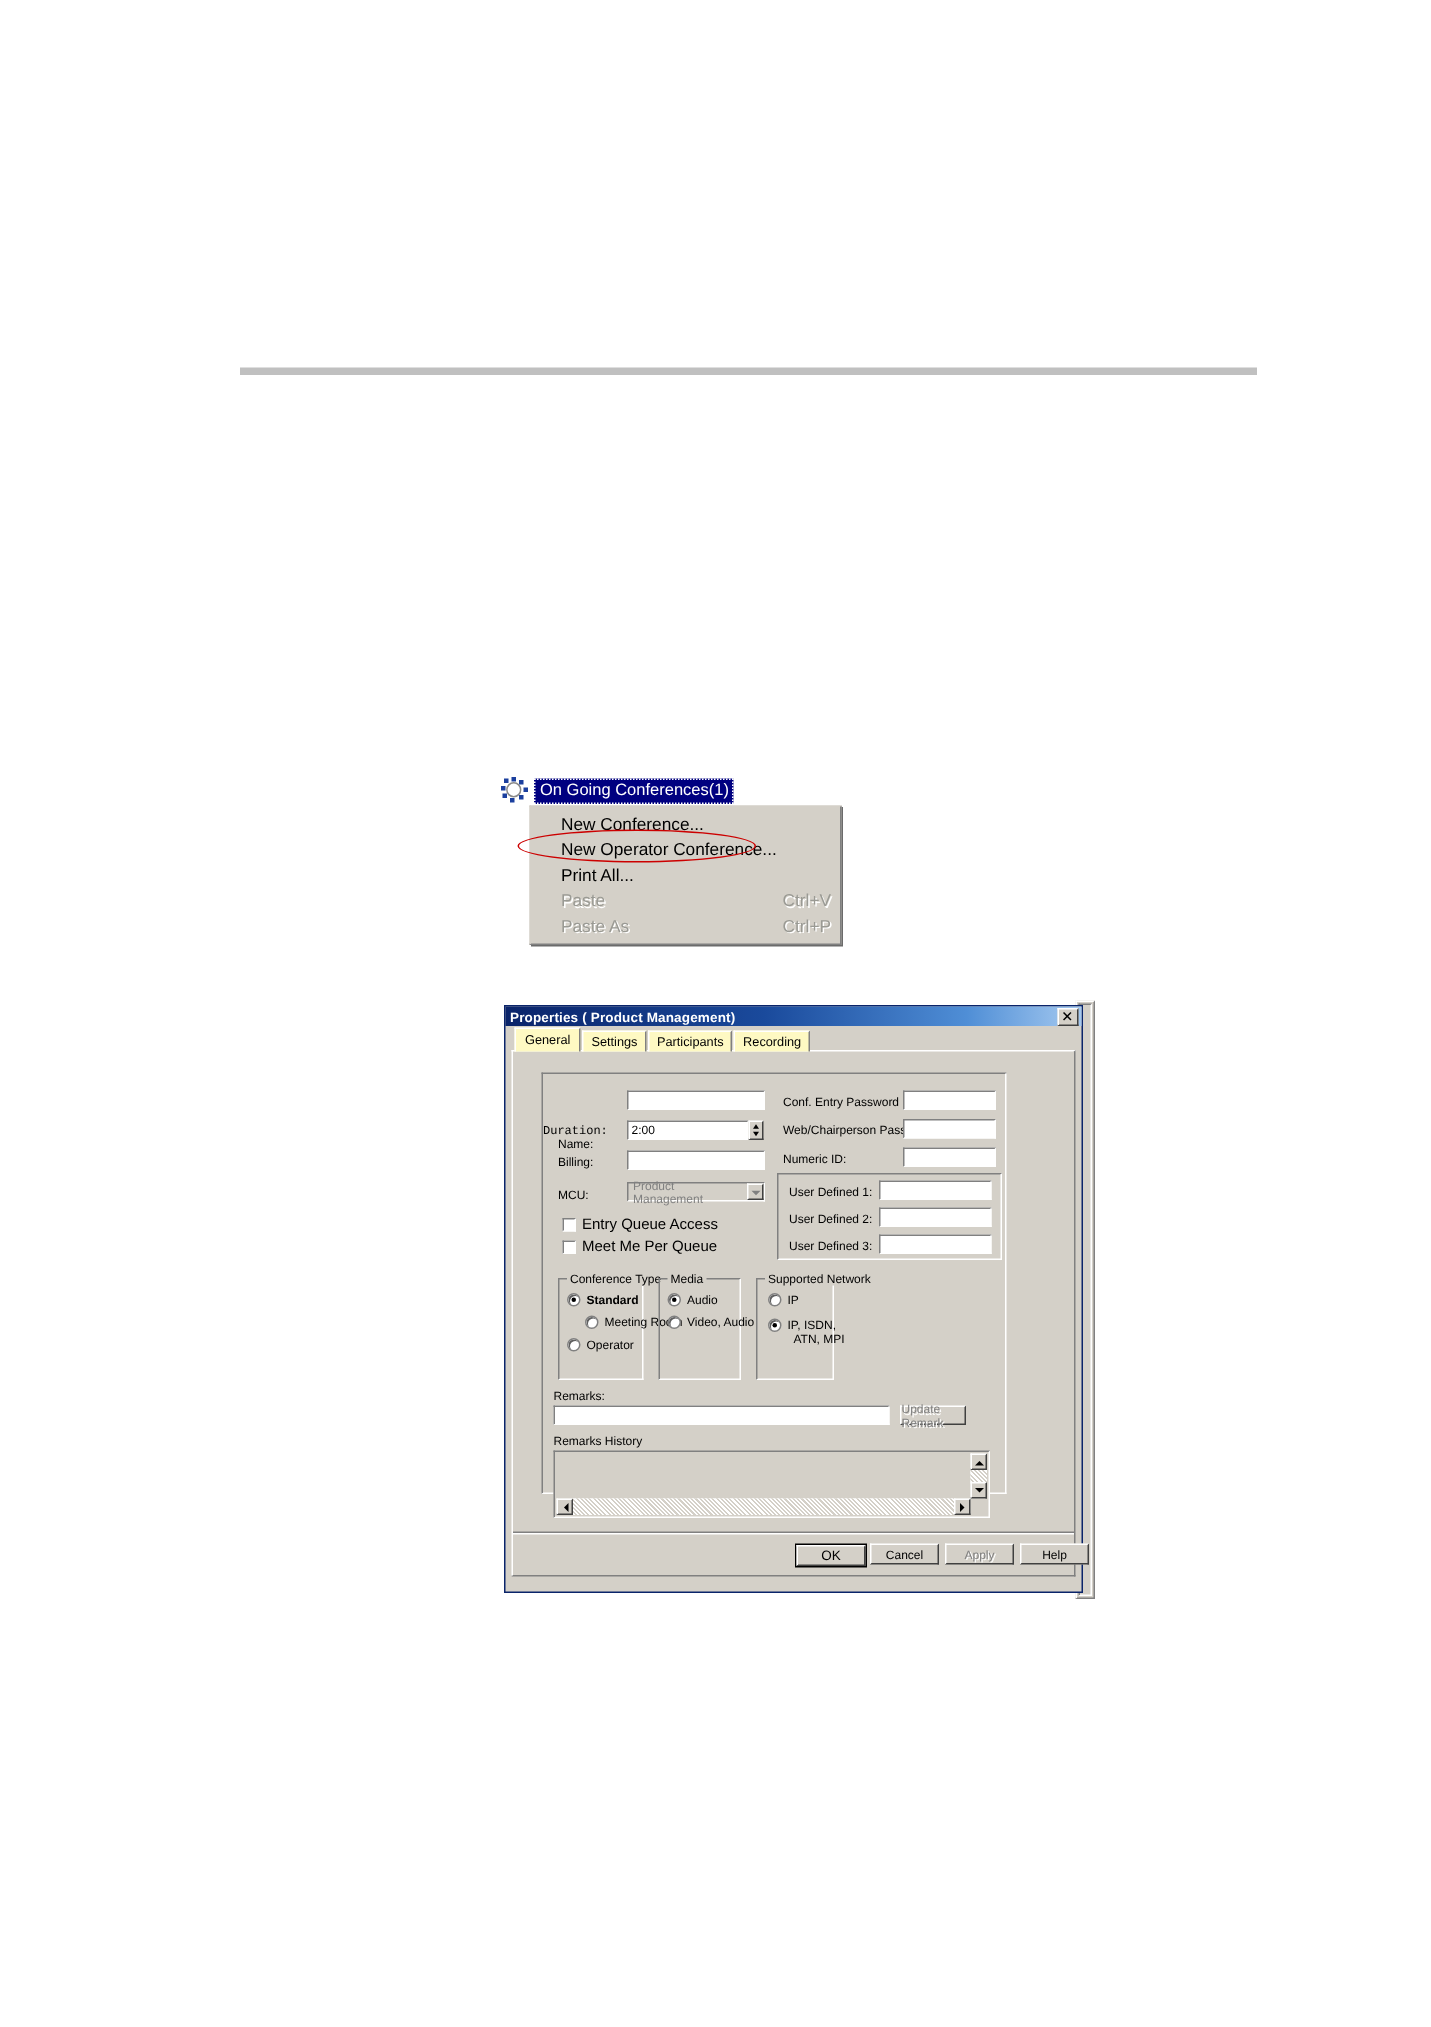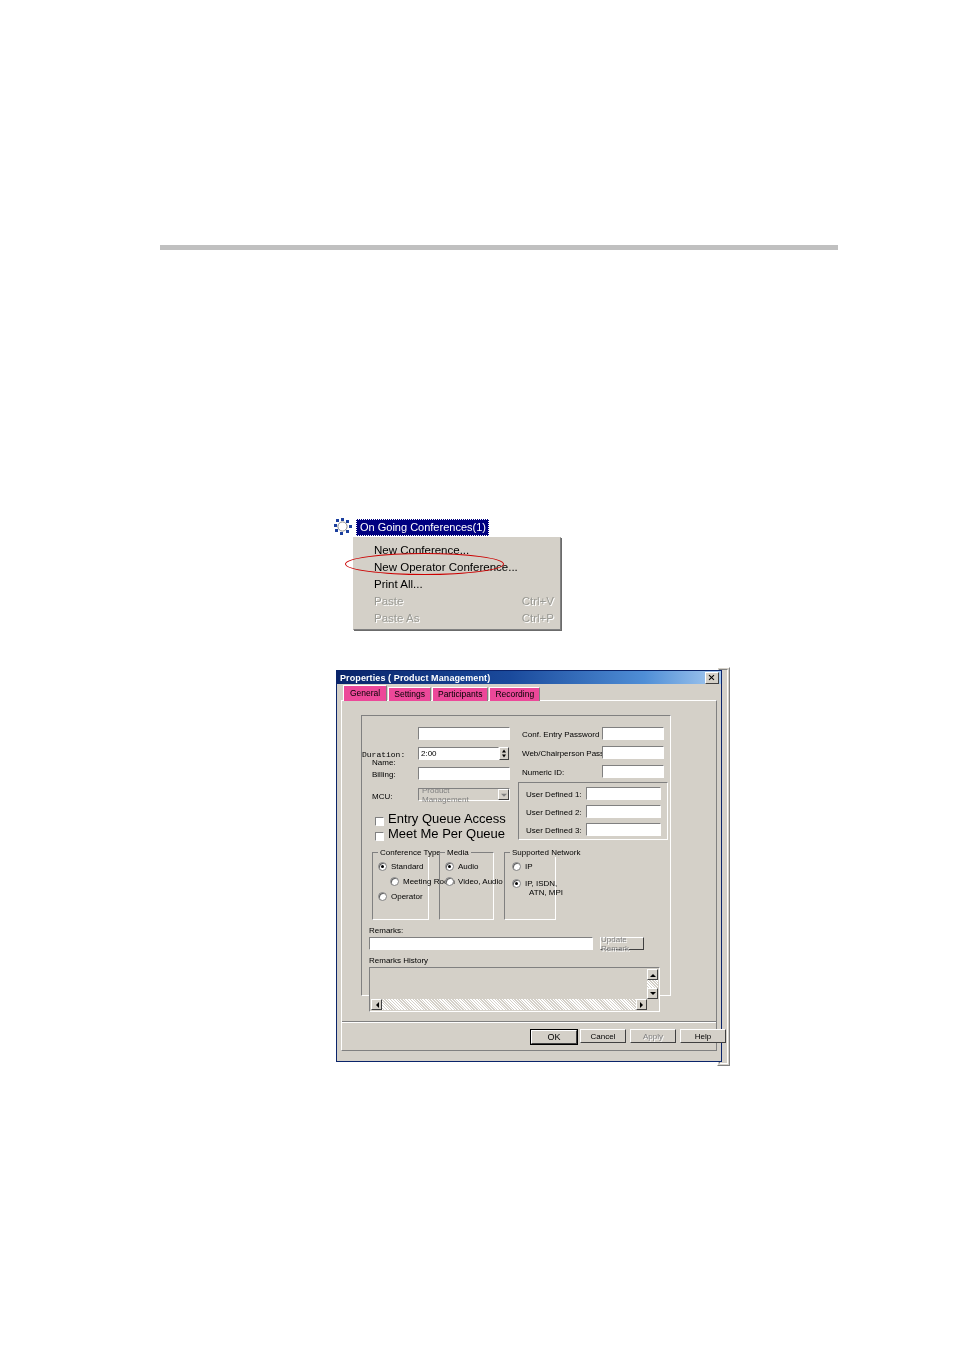--- a/index.html
+++ b/index.html
@@ -170,21 +170,21 @@
     align-items: flex-end;
     height: 14px;
     padding-left: 2px;
     position: relative;
     z-index: 2;
   }
   .tab {
     font-size: 8.5px;
     line-height: 11px;
     padding: 1px 5px 1px 5px;
-    background: #ec4899;
+    background: #fef9c3;
     border: 1px solid #ffffff;
     border-right-color: #808080;
     border-bottom: none;
     margin-right: 1px;
     white-space: nowrap;
     cursor: pointer;
     position: relative;
   }
   .tab.active {
     padding: 2px 6px 2px 6px;
@@ -291,22 +291,22 @@
     left: 50%; top: 50%;
     transform: translate(-50%,-40%);
     border-left: 3px solid transparent;
     border-right: 3px solid transparent;
     border-top: 3px solid #808080;
   }
 
   .chk-row {
     position: absolute;
     display: flex;
-    align-items: flex-end;
-    font-size: 13px;
+    align-items: center;
+    font-size: 10px;
     white-space: nowrap;
     cursor: pointer;
   }
   .chk-box {
     width: 9px; height: 9px;
     background: #ffffff;
     border: 1px solid #808080;
     border-right-color: #ffffff;
     border-bottom-color: #ffffff;
     margin-right: 4px;
@@ -581,21 +581,21 @@
 
           <div class="fld-label" style="left:7px; top:25px;">User Defined 2:</div>
           <div class="txtbox" style="left:67px; top:22px; width:75px; height:13px;"></div>
 
           <div class="fld-label" style="left:7px; top:43px;">User Defined 3:</div>
           <div class="txtbox" style="left:67px; top:40px; width:75px; height:13px;"></div>
         </div>
 
         <div class="groupbox" style="left:10px; top:136px; width:57px; height:68px;">
           <div class="gb-title">Conference Type</div>
-          <div class="radio-row checked" style="left:5px; top:9px;">
+          <div class="radio-row checked" style="left:5px; top:9px;font-weight:bold;">
             <span class="radio-mark"></span>
             <span>Standard</span>
           </div>
           <div class="radio-row" style="left:17px; top:24px;">
             <span class="radio-mark"></span>
             <span>Meeting Room</span>
           </div>
           <div class="radio-row" style="left:5px; top:39px;">
             <span class="radio-mark"></span>
             <span>Operator</span>

